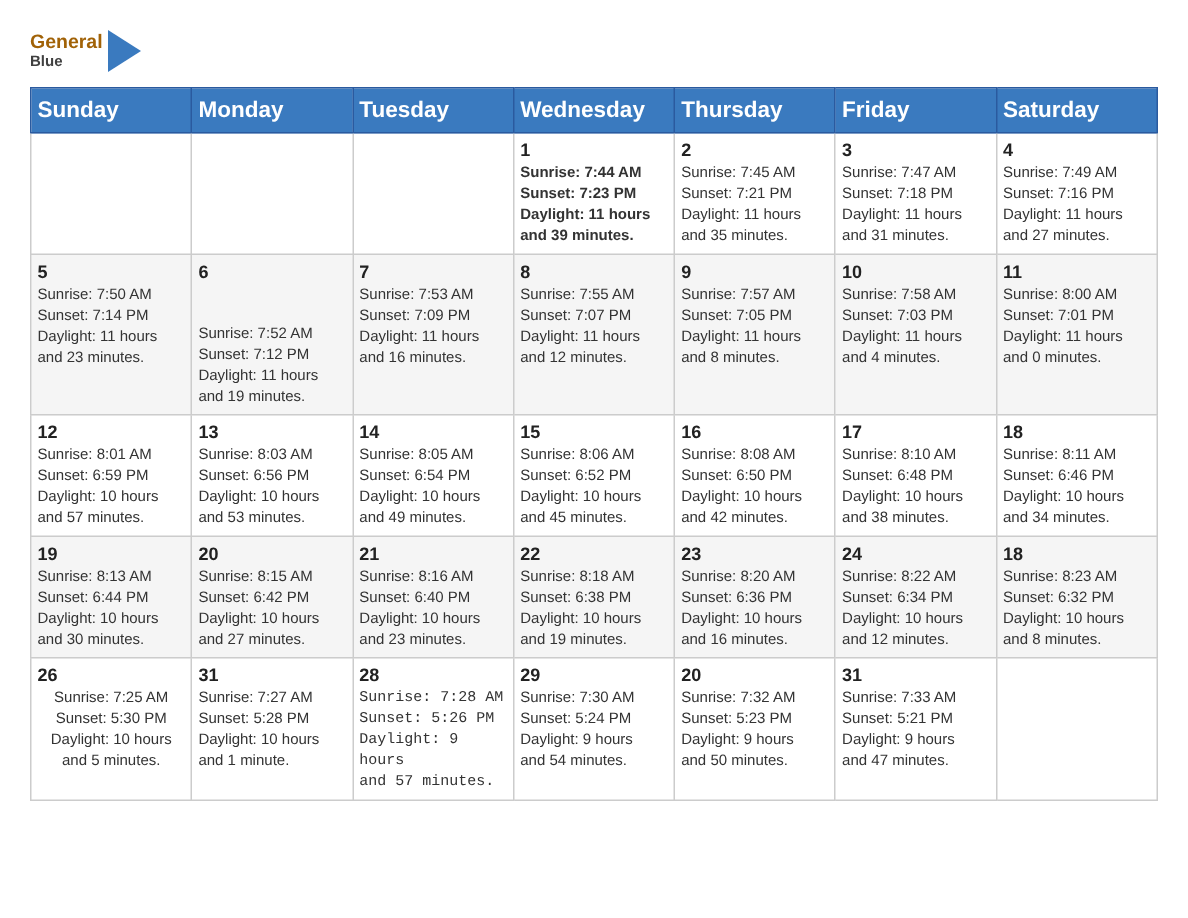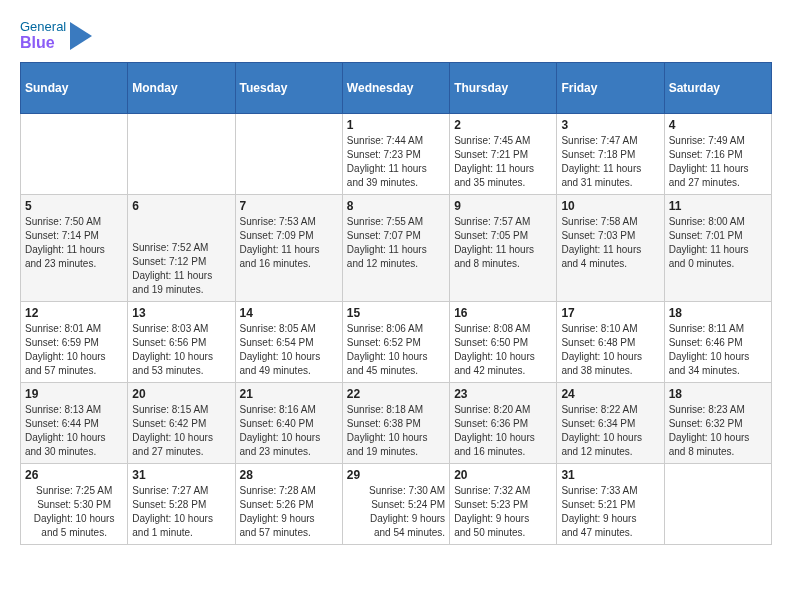--- a/index.html
+++ b/index.html
@@ -34,23 +34,23 @@
       color: #555;
     }
     .calendar {
       width: 100%;
       border-collapse: collapse;
       font-size: 11px;
     }
     .calendar th {
       background: #3a7abf;
       color: #fff;
-      padding: 18px 4px;
+      padding: 6px 4px;
       text-align: left;
-      font-size: 12px;
+      font-size: 15px;
       border: 1px solid #2a5a9f;
     }
     .calendar td {
       border: 1px solid #ccc;
       vertical-align: top;
       padding: 4px;
       width: calc(100% / 7);
       min-height: 80px;
       background: #fff;
     }
@@ -71,22 +71,22 @@
     .empty-cell {
       background: #fff !important;
     }
   </style>
 </head>
 <body>
 
 <div class="header-area">
   <div class="logo">
   <div style="display:flex; flex-direction:column; line-height:1.1;">
-    <span style="font-size:13px; font-weight:normal; color:#0369a1;text-align:right;">General</span>
-    <span style="font-size:16px; font-weight:bold; color:#8b5cf6;">Blue</span>
+    <span style="font-size:13px; font-weight:bold; color:#a16207;text-align:right;">General</span>
+    <span style="font-size:10px; font-weight:bold; color:#404040;">Blue</span>
   </div>
   <svg width="22" height="28" viewBox="0 0 22 28">
     <polygon points="0,0 22,14 0,28" fill="#3a7abf"></polygon>
   </svg>
 </div>
   <div class="title-area">
     <div class="month-title"></div>
     <div class="location-title"></div>
   </div>
 </div>
@@ -103,21 +103,21 @@
         <th>Saturday</th>
       </tr>
   </thead>
   <tbody id="calendar-body">
   <tr>
         <td class="empty-cell"></td>
         <td class="empty-cell"></td>
         <td class="empty-cell"></td>
         <td>
           <div class="day-number">1</div>
-          <div class="day-info" style="white-space: pre-line;">Sunrise: 7:44 AM
+          <div class="day-info" style="white-space: pre-line; font-weight: bold;">Sunrise: 7:44 AM
 Sunset: 7:23 PM
 Daylight: 11 hours
 and 39 minutes.</div>
         </td>
         <td>
           <div class="day-number">2</div>
           <div class="day-info" style="white-space: pre-line;">Sunrise: 7:45 AM
 Sunset: 7:21 PM
 Daylight: 11 hours
 and 35 minutes.</div>
@@ -300,28 +300,28 @@
         </td>
         <td>
           <div class="day-number">31</div>
           <div class="day-info" style="white-space: pre-line;">Sunrise: 7:27 AM
 Sunset: 5:28 PM
 Daylight: 10 hours
 and 1 minute.</div>
         </td>
         <td>
           <div class="day-number">28</div>
-          <div class="day-info" style="white-space: pre-line;">Sunrise: 7:28 AM
+          <div class="day-info" style="white-space: pre-line; font-family: Liberation Mono, monospace;">Sunrise: 7:28 AM
 Sunset: 5:26 PM
 Daylight: 9 hours
 and 57 minutes.</div>
         </td>
         <td>
           <div class="day-number">29</div>
-          <div class="day-info" style="white-space: pre-line; text-align: right;">Sunrise: 7:30 AM
+          <div class="day-info" style="white-space: pre-line;">Sunrise: 7:30 AM
 Sunset: 5:24 PM
 Daylight: 9 hours
 and 54 minutes.</div>
         </td>
         <td>
           <div class="day-number">20</div>
           <div class="day-info" style="white-space: pre-line;">Sunrise: 7:32 AM
 Sunset: 5:23 PM
 Daylight: 9 hours
 and 50 minutes.</div>

